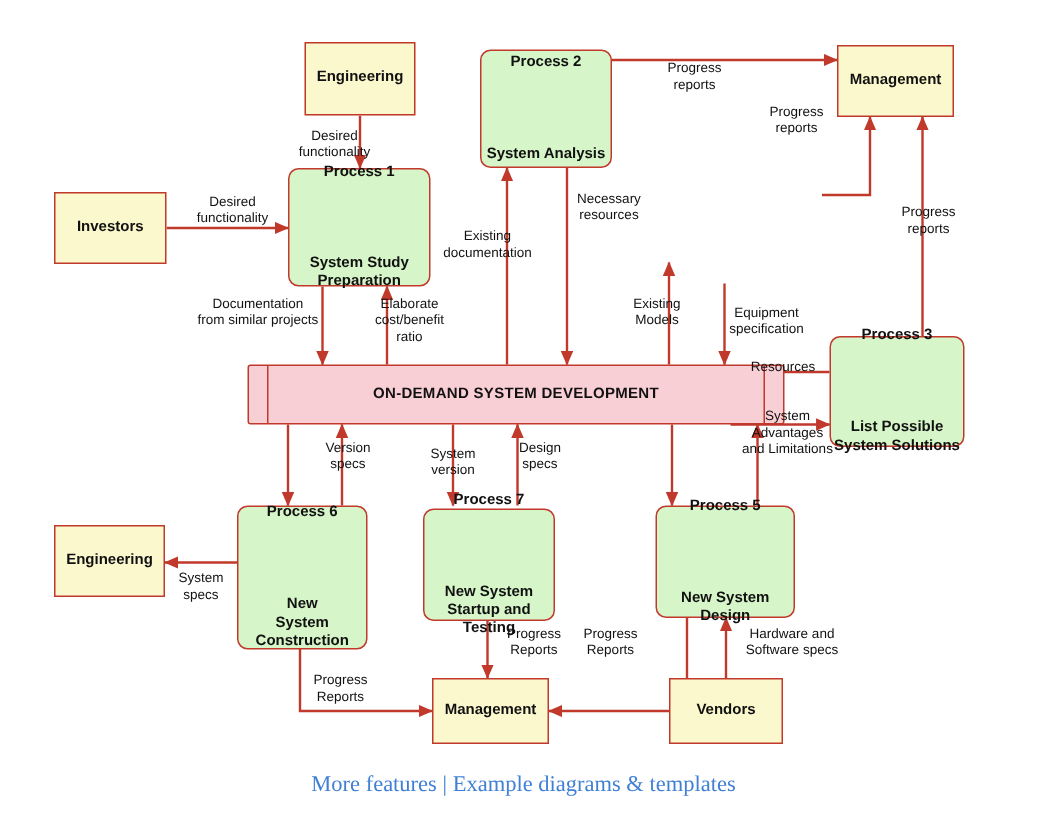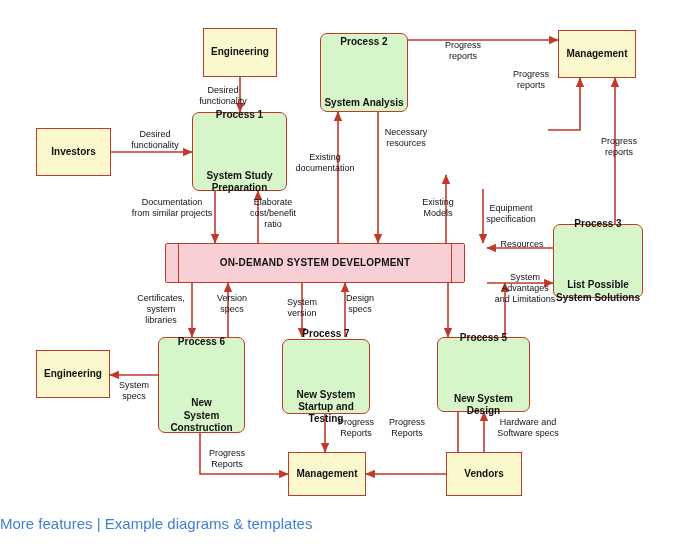--- a/index.html
+++ b/index.html
@@ -78,24 +78,24 @@
     left: 0; top: 0;
     width: 698px;
     height: 547px;
     pointer-events: none;
   }
   .footer {
     position: absolute;
     left: 0;
     top: 515px;
     width: 698px;
-    text-align: left;
+    text-align: center;
     font-size: 15px;
     color: #3f7fd4;
-    font-family: Liberation Sans, sans-serif;
+    font-family: Liberation Serif, serif;
   }
   .footer .sep { color: #3f7fd4; }
 </style>
 </head>
 <body>
 
 <div id="canvas">
 
   <svg class="wires" xmlns="http://www.w3.org/2000/svg">
     <defs>
@@ -210,21 +210,21 @@
 Construction</span>
   </div>
 
   <div class="node process" style="left:282px; top:339px; width:88px; height:75px;">
     <span class="pnum">Process 7</span>
     <span class="pname" style="white-space:pre-line;">New System
 Startup and
 Testing</span>
   </div>
 
-  <div class="node datastore" style="left:165px; top:243px; width:300px; height:40px;">
+  <div class="node datastore" style="left:165px; top:243px; width:358px; height:40px;">
     <div class="ds-inner" style="left:12px;"></div>
     <div class="ds-inner" style="right:12px;"></div>
     <span>ON-DEMAND SYSTEM DEVELOPMENT</span>
   </div>
 
   <div class="edge-label" style="left:185px; top:85px; width:76px;">Desired
 functionality</div>
 
   <div class="edge-label" style="left:119px; top:129px; width:72px;">Desired
 functionality</div>
@@ -256,23 +256,20 @@
 Advantages
 and Limitations</div>
 
   <div class="edge-label" style="left:126px; top:197px; width:92px;">Documentation
 from similar projects</div>
 
   <div class="edge-label" style="left:238px; top:197px; width:70px;">Elaborate
 cost/benefit
 ratio</div>
 
-  <div class="edge-label" style="left:128px; top:293px; width:66px;">Certificates,
-system
-libraries</div>
 
   <div class="edge-label" style="left:204px; top:293px; width:56px;">Version
 specs</div>
 
   <div class="edge-label" style="left:275px; top:297px; width:54px;">System
 version</div>
 
   <div class="edge-label" style="left:334px; top:293px; width:52px;">Design
 specs</div>
 

